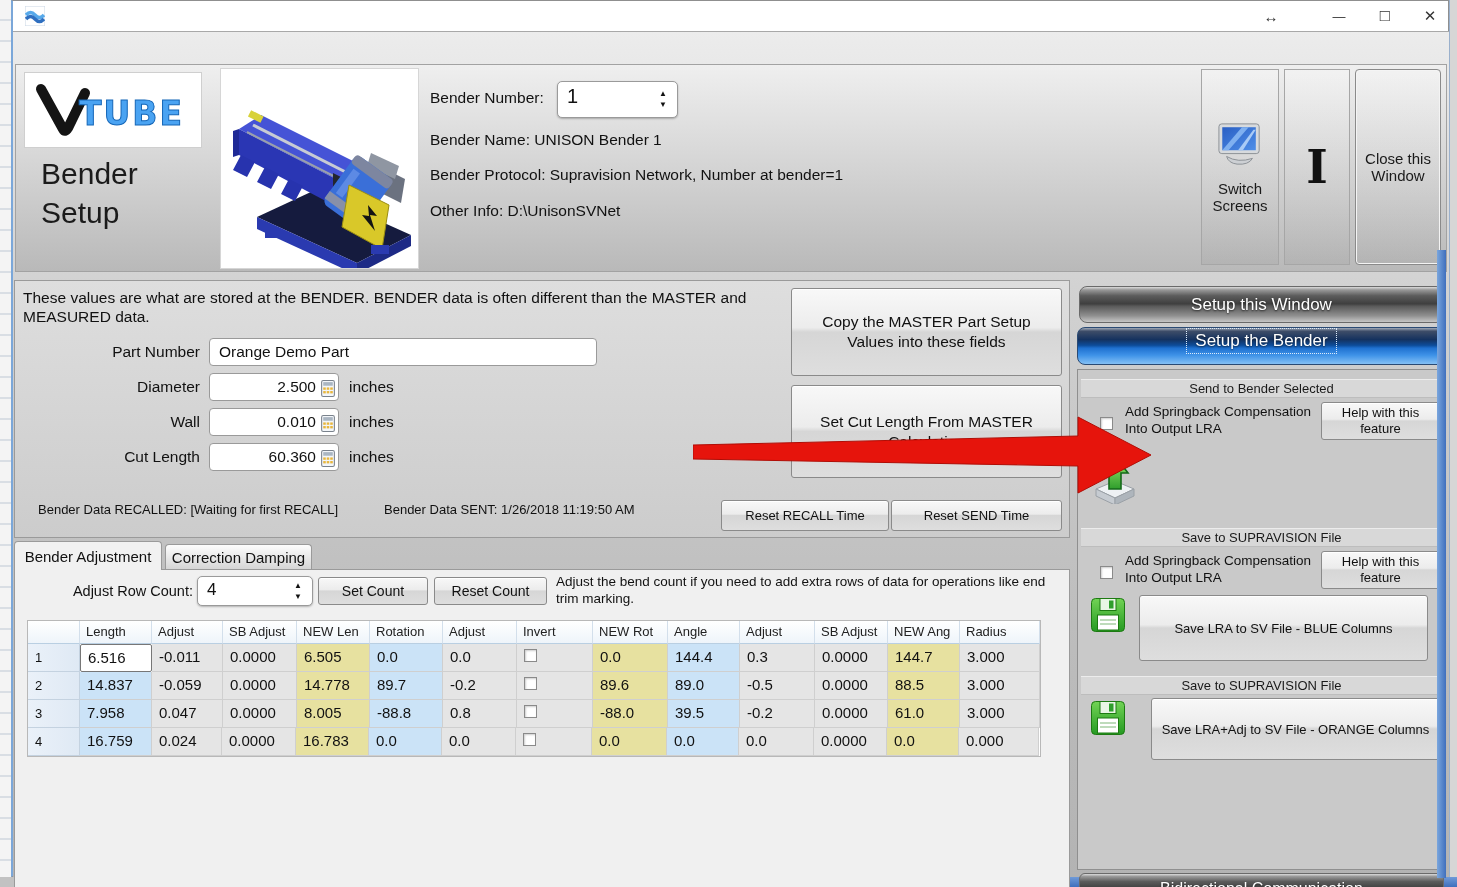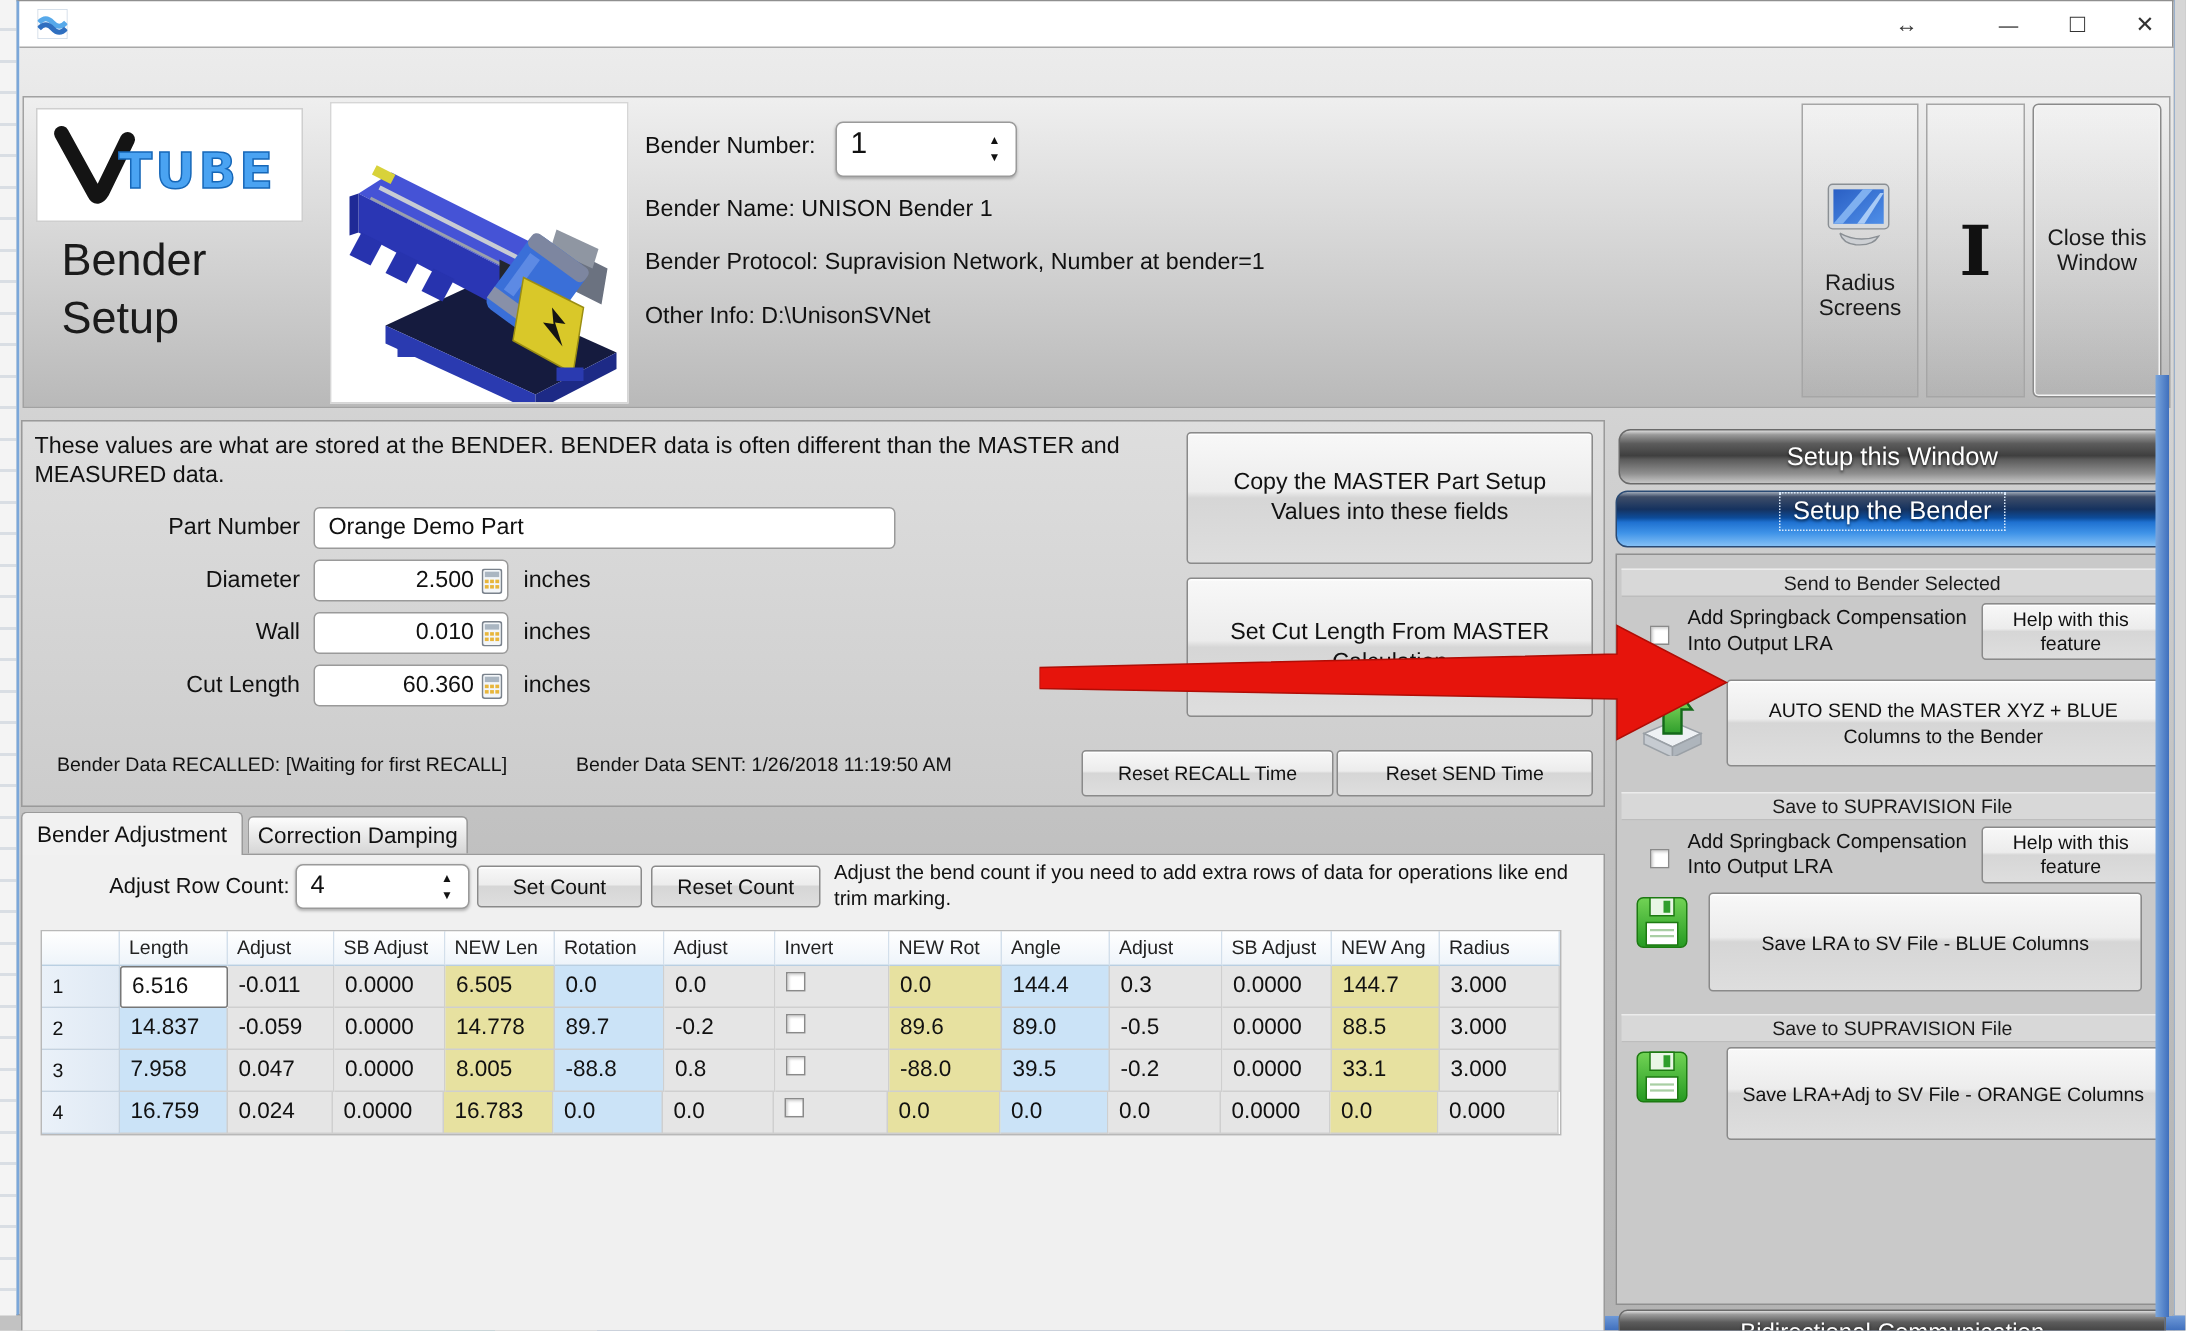--- a/index.html
+++ b/index.html
@@ -207,21 +207,21 @@
       <div class="hdr-btn" style="left:1188px;width:78px">
         <span>
           <svg width="46" height="46" viewBox="0 0 48 46">
             <rect x="2" y="2" width="42" height="31" rx="3" fill="#d7dadd" stroke="#8a8f94"></rect>
             <rect x="5.5" y="5.5" width="35" height="24" fill="url(#gscreen)"></rect>
             <path d="M5.5,29.5 L26,5.5 L33,5.5 L12,29.5 Z" fill="#7fb0f0"></path>
             <path d="M22,29.5 L38,8 L40.5,8 L27,29.5 Z" fill="#a9cbf6"></path>
             <path d="M10,36 q12,7 27,2 q-4,7 -16,6 q-9,-1 -11,-8" fill="#cdd0d4" stroke="#8a8f94"></path>
           </svg>
         </span>
-        <span style="white-space:pre-line;width:60px">Radius Screens</span>
+        <span style="white-space:pre-line;width:60px">Switch Screens</span>
       </div>
       <div class="hdr-btn" style="left:1271px;width:66px">
         <span style="font-family:'DejaVu Serif',serif;font-size:46px;font-weight:bold;color:#111">I</span>
       </div>
       <div class="hdr-btn close-win-btn" style="left:1342px;width:86px">
         <span style="width:70px">Close this Window</span>
       </div>
 
       <div class="vals-panel">
         <div class="intro">These values are what are stored at the BENDER.  BENDER data is often different than the MASTER and MEASURED data.</div>
@@ -369,21 +369,21 @@
               <div class="gcell dcell c-gray" style="width: 71px;">0.047</div>
               <div class="gcell dcell c-gray" style="width: 74px;">0.0000</div>
               <div class="gcell dcell c-yellow" style="width: 73px;">8.005</div>
               <div class="gcell dcell c-blue" style="width: 73px;">-88.8</div>
               <div class="gcell dcell c-gray" style="width: 74px;">0.8</div>
               <div class="gcell dcell c-check" style="width: 76px;"><span class="cb"></span></div>
               <div class="gcell dcell c-yellow" style="width: 75px;">-88.0</div>
               <div class="gcell dcell c-blue" style="width: 72px;">39.5</div>
               <div class="gcell dcell c-gray" style="width: 75px;">-0.2</div>
               <div class="gcell dcell c-gray" style="width: 73px;">0.0000</div>
-              <div class="gcell dcell c-yellow" style="width: 72px;">33.1</div>
+              <div class="gcell dcell c-yellow" style="width: 72px;">61.0</div>
               <div class="gcell dcell c-gray" style="width: 80px;">3.000</div>
             </div>
             <div class="drow">
               <div class="gcell dcell rnum" style="width: 52px;">4</div>
               <div class="gcell dcell c-blue" style="width: 72px;">16.759</div>
               <div class="gcell dcell c-gray" style="width: 70px;">0.024</div>
               <div class="gcell dcell c-gray" style="width: 74px;">0.0000</div>
               <div class="gcell dcell c-yellow" style="width: 73px;">16.783</div>
               <div class="gcell dcell c-blue" style="width: 73px;">0.0</div>
               <div class="gcell dcell c-gray" style="width: 74px;">0.0</div>
@@ -414,21 +414,20 @@
           <div class="btn small" style="left:243px;top:32px;width:119px;height:38px;line-height:16px;padding:0 10px">Help with this feature</div>
 
           <span style="position:absolute;left:14px;top:84px">
             <svg width="46" height="50" viewBox="0 0 46 50">
               <polygon points="4,35 23,27 42,35 23,44" fill="#eef1f4" stroke="#9aa0a6"></polygon>
               <polygon points="4,35 4,42 23,51 23,44" fill="#c6cbd1" stroke="#9aa0a6"></polygon>
               <polygon points="42,35 42,42 23,51 23,44" fill="#aeb5bc" stroke="#9aa0a6"></polygon>
               <polygon points="23,2 36,19 29,19 29,35 17,35 17,19 10,19" fill="url(#garrow)" stroke="#14691a" stroke-width="1.6"></polygon>
             </svg>
           </span>
-          <div class="btn small" style="left:73px;top:83px;width:289px;height:58px;line-height:17px;padding:0 22px">AUTO SEND the MASTER XYZ + BLUE Columns to the Bender</div>
 
           <div class="band" style="top:158px">Save to SUPRAVISION File</div>
           <span class="cb" style="position:absolute;left:22px;top:196px"></span>
           <div class="cb-label" style="left:47px;top:182px">
             <div>Add Springback Compensation</div>
             <div>Into Output LRA</div>
           </div>
           <div class="btn small" style="left:243px;top:181px;width:119px;height:38px;line-height:16px;padding:0 10px">Help with this feature</div>
 
           <span style="position:absolute;left:12px;top:227px">

